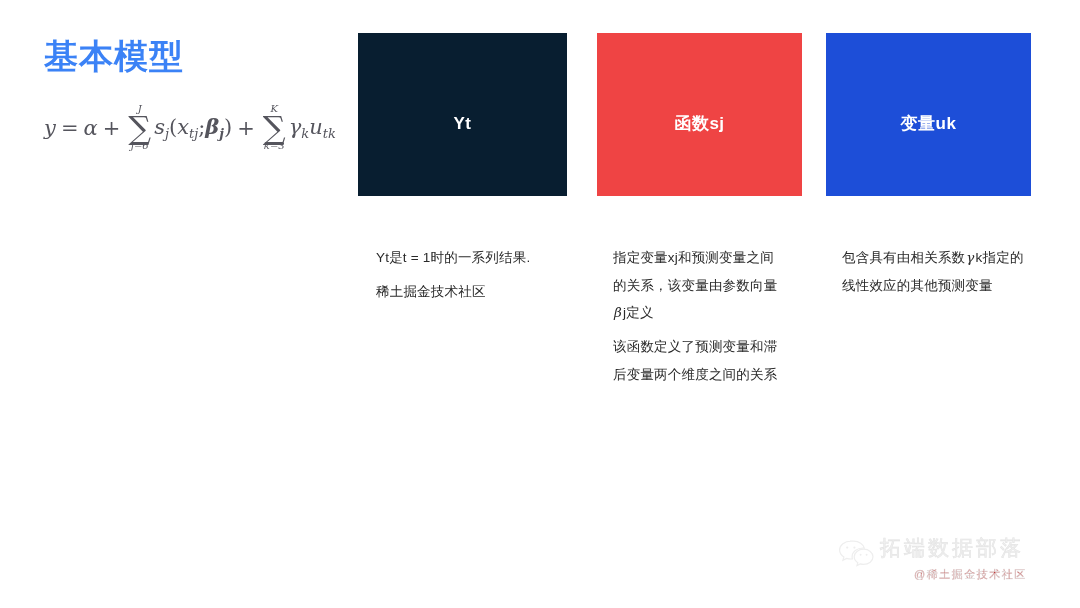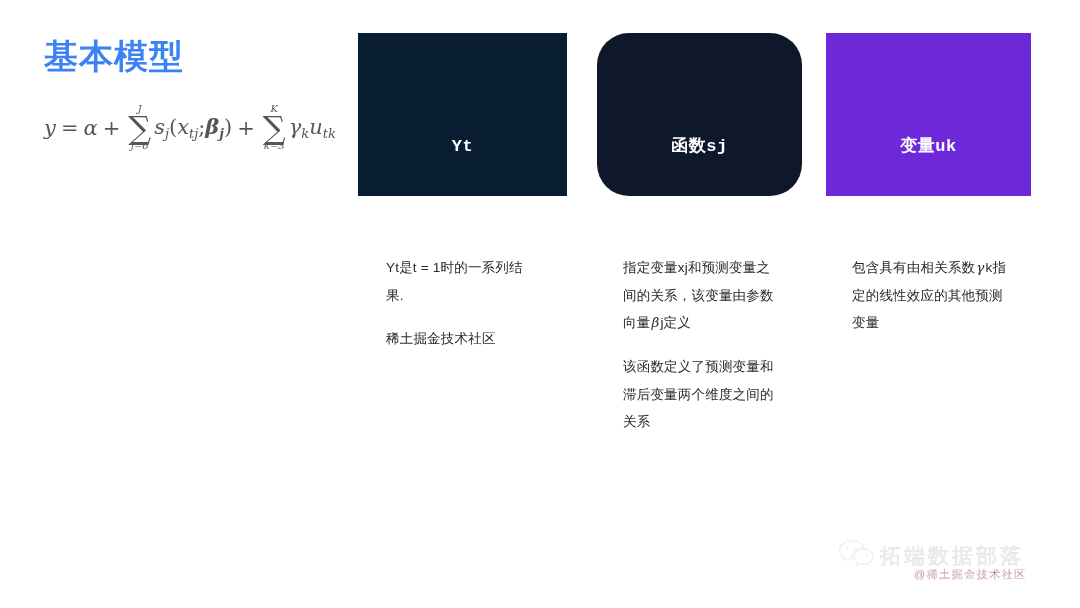--- a/index.html
+++ b/index.html
@@ -95,40 +95,39 @@
     height: 163px;
     display: flex;
     align-items: flex-end;
     justify-content: center;
     box-sizing: border-box;
   }
   .card-label {
     color: #ffffff;
     font-size: 17px;
     font-weight: 700;
-    padding-bottom: 39px;
+    padding-bottom: 62px;
     letter-spacing: 0.5px;
     text-align: center;
     line-height: 1.2;
-    font-family: Liberation Mono, monospace;
   }
   #card-yt      { left: 358px; width: 209px; background: #081e30; }
   #card-sj      { left: 597px; width: 205px; background: #00a6f0; }
   #card-uk      { left: 826px; width: 205px; background: #2040e8; }
 
   
   .caption {
     position: absolute;
     top: 238px;
     font-size: 13.5px;
     line-height: 2.05;
     color: #2a2a2a;
     letter-spacing: 0.2px;
   }
-  .caption p { margin: 16px; }
+  .caption p { margin: 6px; }
   #caption-yt { left: 370px; width: 186px; }
   #caption-sj { left: 607px; width: 186px; }
   #caption-uk { left: 836px; width: 196px; }
   .greek {
     font-family: "DejaVu Serif", "Liberation Serif", serif;
     font-style: italic;
     padding: 0 1px;
   }
 
   
@@ -137,21 +136,21 @@
     left: 836px;
     top: 534px;
     width: 232px;
     height: 66px;
     color: #efefef;
     user-select: none;
   }
   #watermark-line1 {
     position: absolute;
     left: 44px;
-    top: 8px;
+    top: 0px;
     font-size: 21px;
     letter-spacing: 3px;
     color: #f0f0f0;
     -webkit-text-stroke: 0.6px #e4e4e4;
     white-space: nowrap;
   }
   #watermark-line2 {
     position: absolute;
     left: 78px;
     top: 33px;
@@ -199,24 +198,24 @@
         <span class="lim">k=3</span>
       </span>
 
       <span><span>γ</span><sub class="mini">k</sub><span>u</span><sub class="mini">tk</sub></span>
     </div>
   </div>
 
   <div class="card" id="card-yt" style="background: rgb(8, 30, 48);">
     <span class="card-label">Yt</span>
   </div>
-  <div class="card" id="card-sj" style="background: #0f172a; border-radius: 32px;">
+  <div class="card" id="card-sj" style="background: #ef4444;">
     <span class="card-label">函数sj</span>
   </div>
-  <div class="card" id="card-uk" style="background: #6d28d9;">
+  <div class="card" id="card-uk" style="background: #1d4ed8;">
     <span class="card-label">变量uk</span>
   </div>
 
   <div class="caption" id="caption-yt">
     <p>Yt是t = 1时的一系列结果.</p>
     <p>稀土掘金技术社区</p>
   </div>
 
   <div class="caption" id="caption-uk">
     <p><span>包含具有由相关系数</span><span class="greek">γ</span><span>k指定的线性效应的其他预测变量</span></p>

